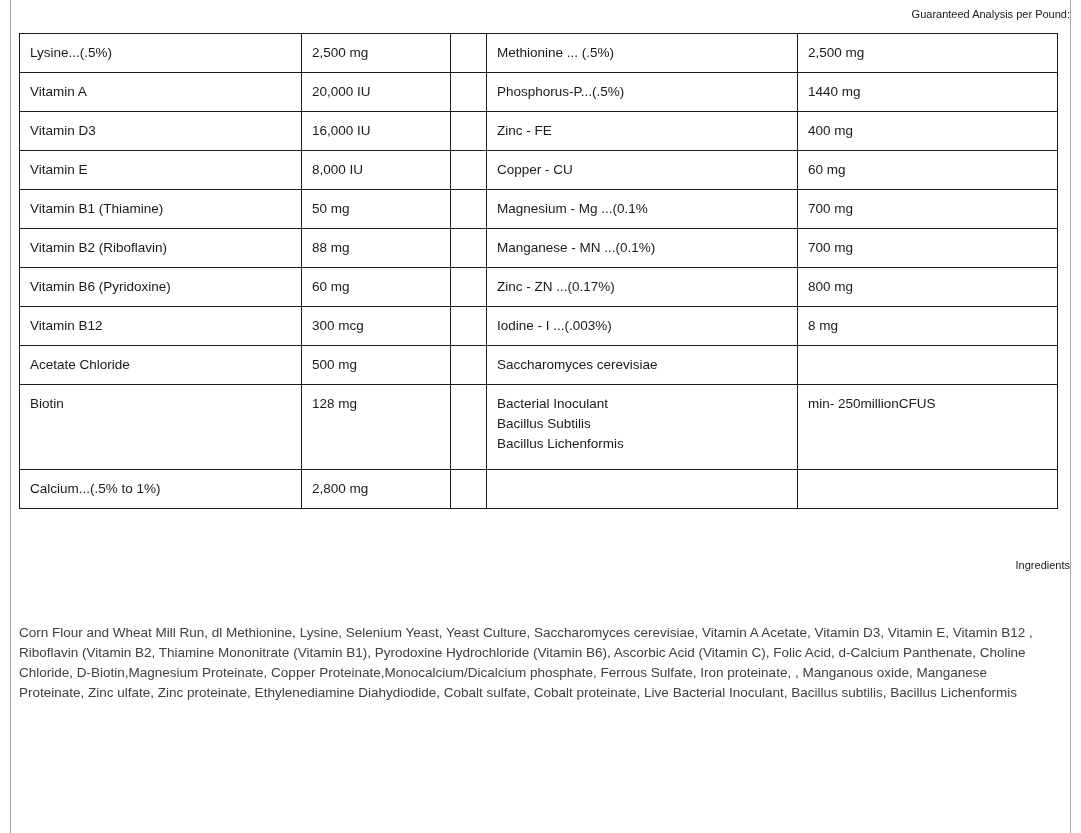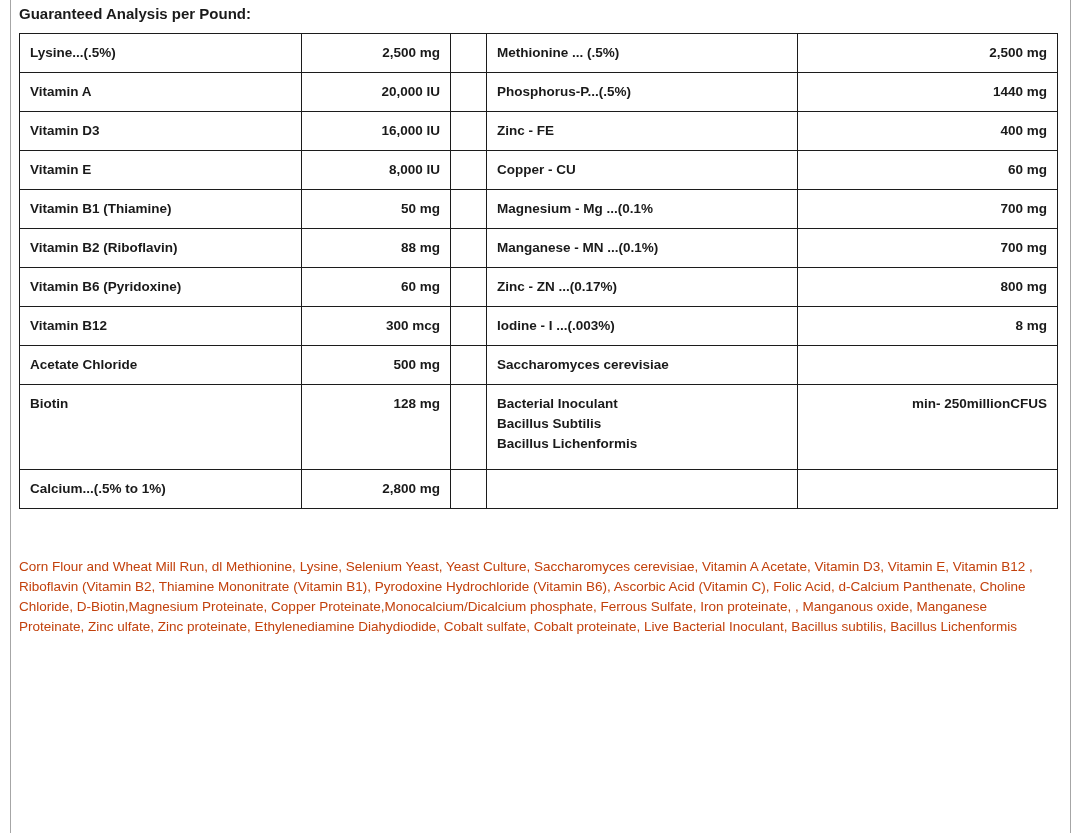--- a/index.html
+++ b/index.html
@@ -18,57 +18,58 @@
     width: 1061px;
     height: 833px;
     border-left: 1px solid #a6a6a6;
     border-right: 1px solid #a6a6a6;
     padding: 4px 0 0 8px;
     overflow: hidden;
     background: #ffffff;
   }
   .section-title {
     margin: 0;
-    font-size: 15px;
-    font-weight: 700;
+    font-size: 11px;
+    font-weight: 400;
     line-height: 20px;
     color: #1a1a1a;
+    text-align: right;
   }
   table.analysis {
     border-collapse: collapse;
     margin-top: 9px;
     table-layout: fixed;
     width: 1038px;
   }
   table.analysis td {
     border: 1px solid #1c1c1c;
     vertical-align: top;
     padding: 9px 10px;
     font-size: 13.5px;
     line-height: 20px;
     color: #1a1a1a;
     overflow: hidden;
   }
-  table.analysis tr { height: 38.5px; font-weight: bold; }
+  table.analysis tr { height: 38.5px; }
   table.analysis tr.tall { height: 85px; }
   td.label-cell { text-align: left; white-space: pre-line; }
-  td.value-cell { text-align: right; white-space: nowrap; }
+  td.value-cell { white-space: nowrap; }
   td.spacer-cell { padding: 0; }
   .col-l-label { width: 282px; }
   .col-l-value { width: 149px; }
   .col-spacer  { width: 36px; }
   .col-r-label { width: 311px; }
   .col-r-value { width: 260px; }
   .ingredients-title { margin-top: 46px; }
   .ingredients-text {
     margin: 48px 0 0 0;
     width: 1029px;
     font-size: 13.5px;
     line-height: 20px;
-    color: #c2410c;
+    color: #404040;
   }
 </style>
 </head>
 <body>
 
 <div class="frame">
   <h3 class="section-title">Guaranteed Analysis per Pound:</h3>
 
   <table class="analysis">
     <colgroup>
@@ -154,15 +155,16 @@
         <tr>
           <td class="label-cell">Calcium...(.5% to 1%)</td>
           <td class="value-cell">2,800 mg</td>
           <td class="spacer-cell"></td>
           <td class="label-cell"></td>
           <td class="value-cell"></td>
         </tr>
       </tbody>
   </table>
 
+  <h3 class="section-title ingredients-title">Ingredients</h3>
 
   <p class="ingredients-text">Corn Flour and Wheat Mill Run, dl Methionine, Lysine, Selenium Yeast, Yeast Culture, Saccharomyces cerevisiae, Vitamin A Acetate, Vitamin D3, Vitamin E, Vitamin B12 , Riboflavin (Vitamin B2, Thiamine Mononitrate (Vitamin B1), Pyrodoxine Hydrochloride (Vitamin B6), Ascorbic Acid (Vitamin C), Folic Acid, d-Calcium Panthenate, Choline Chloride, D-Biotin,Magnesium Proteinate, Copper Proteinate,Monocalcium/Dicalcium phosphate, Ferrous Sulfate, Iron proteinate, , Manganous oxide, Manganese Proteinate, Zinc ulfate, Zinc proteinate, Ethylenediamine Diahydiodide, Cobalt sulfate, Cobalt proteinate, Live Bacterial Inoculant, Bacillus subtilis, Bacillus Lichenformis</p>
 </div>
 
 </body></html>

